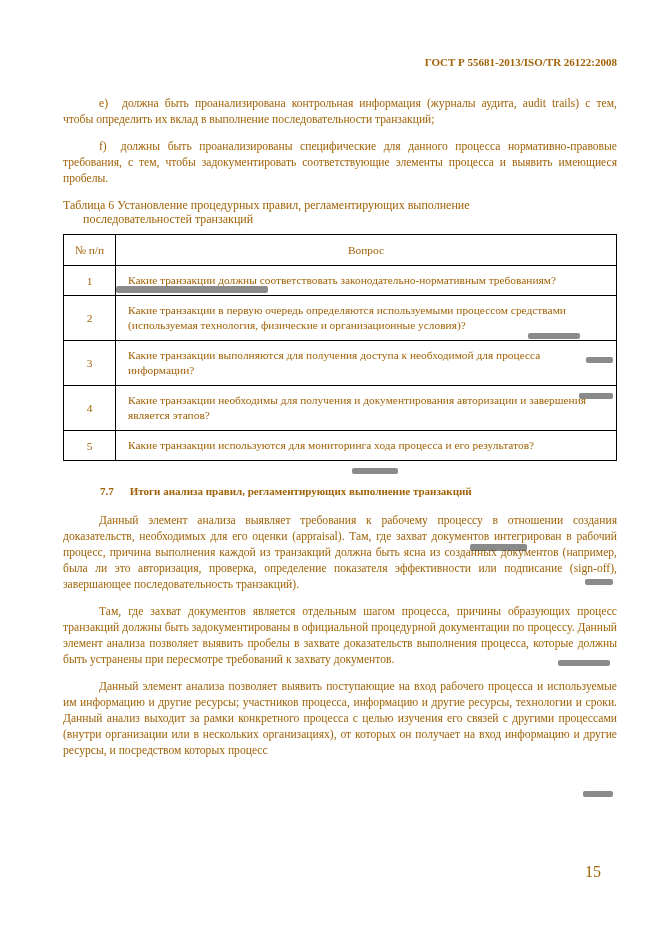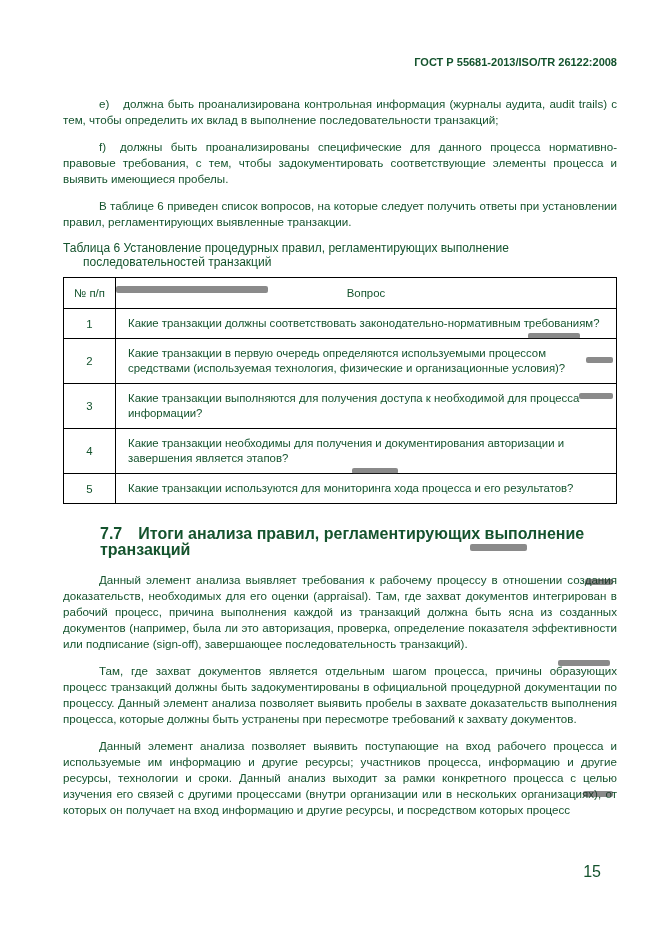--- a/index.html
+++ b/index.html
@@ -2,22 +2,22 @@
 <html><head>
 <meta charset="utf-8">
 <style>
   * { margin: 0; padding: 0; box-sizing: border-box; }
   html, body { background: #ffffff; }
   .page {
     position: relative;
     width: 661px;
     height: 935px;
     background: #ffffff;
-    font-family: Liberation Sans, sans-serif;
-    color: #14532d;
+    font-family: Liberation Serif, serif;
+    color: #a16207;
     overflow: hidden;
   }
   .doc-header {
     position: absolute;
     top: 56px;
     right: 44px;
     font-size: 11px;
     font-weight: bold;
     white-space: nowrap;
   }
@@ -52,21 +52,21 @@
   table.q-table th, table.q-table td {
     border: 1px solid #000000;
     font-size: 11.4px;
     font-weight: normal;
   }
   table.q-table th { height: 31px; text-align: center; vertical-align: middle; padding: 4px; }
   td.cell-num { width: 52px; text-align: center; vertical-align: middle; }
   td.cell-q { padding: 7px 10px 7px 12px; line-height: 15px; text-align: left; vertical-align: middle; }
   .heading {
     font-weight: bold;
-    font-size: 16px;
+    font-size: 11px;
     margin: 22px 0 14px 0;
     padding-left: 37px;
   }
   .heading .h-num { padding-right: 16px; }
   .page-number {
     position: absolute;
     right: 60px;
     bottom: 54px;
     font-size: 16px;
   }
@@ -85,21 +85,20 @@
 <div class="page">
 
   <div class="doc-header">ГОСТ Р 55681-2013/ISO/TR 26122:2008</div>
 
   <div class="content">
 
     <p class="para indent"><span class="marker">е)</span><span>должна быть проанализирована контрольная информация (журналы аудита, audit trails) с тем, чтобы определить их вклад в выполнение последовательности транзакций;</span></p>
 
     <p class="para indent"><span class="marker">f)</span><span>должны быть проанализированы специфические для данного процесса нормативно-правовые требования, с тем, чтобы задокументировать соответствующие элементы процесса и выявить имеющиеся пробелы.</span></p>
 
-    <p class="para indent">В таблице 6 приведен список вопросов, на которые следует получить ответы при установлении правил, регламентирующих выявленные транзакции.</p>
 
     <p class="table-caption">Таблица 6 Установление процедурных правил, регламентирующих выполнение последовательностей транзакций</p>
 
     <table class="q-table">
       <thead>
         <tr>
           <th>№ п/п</th>
           <th>Вопрос</th>
         </tr>
       </thead>

